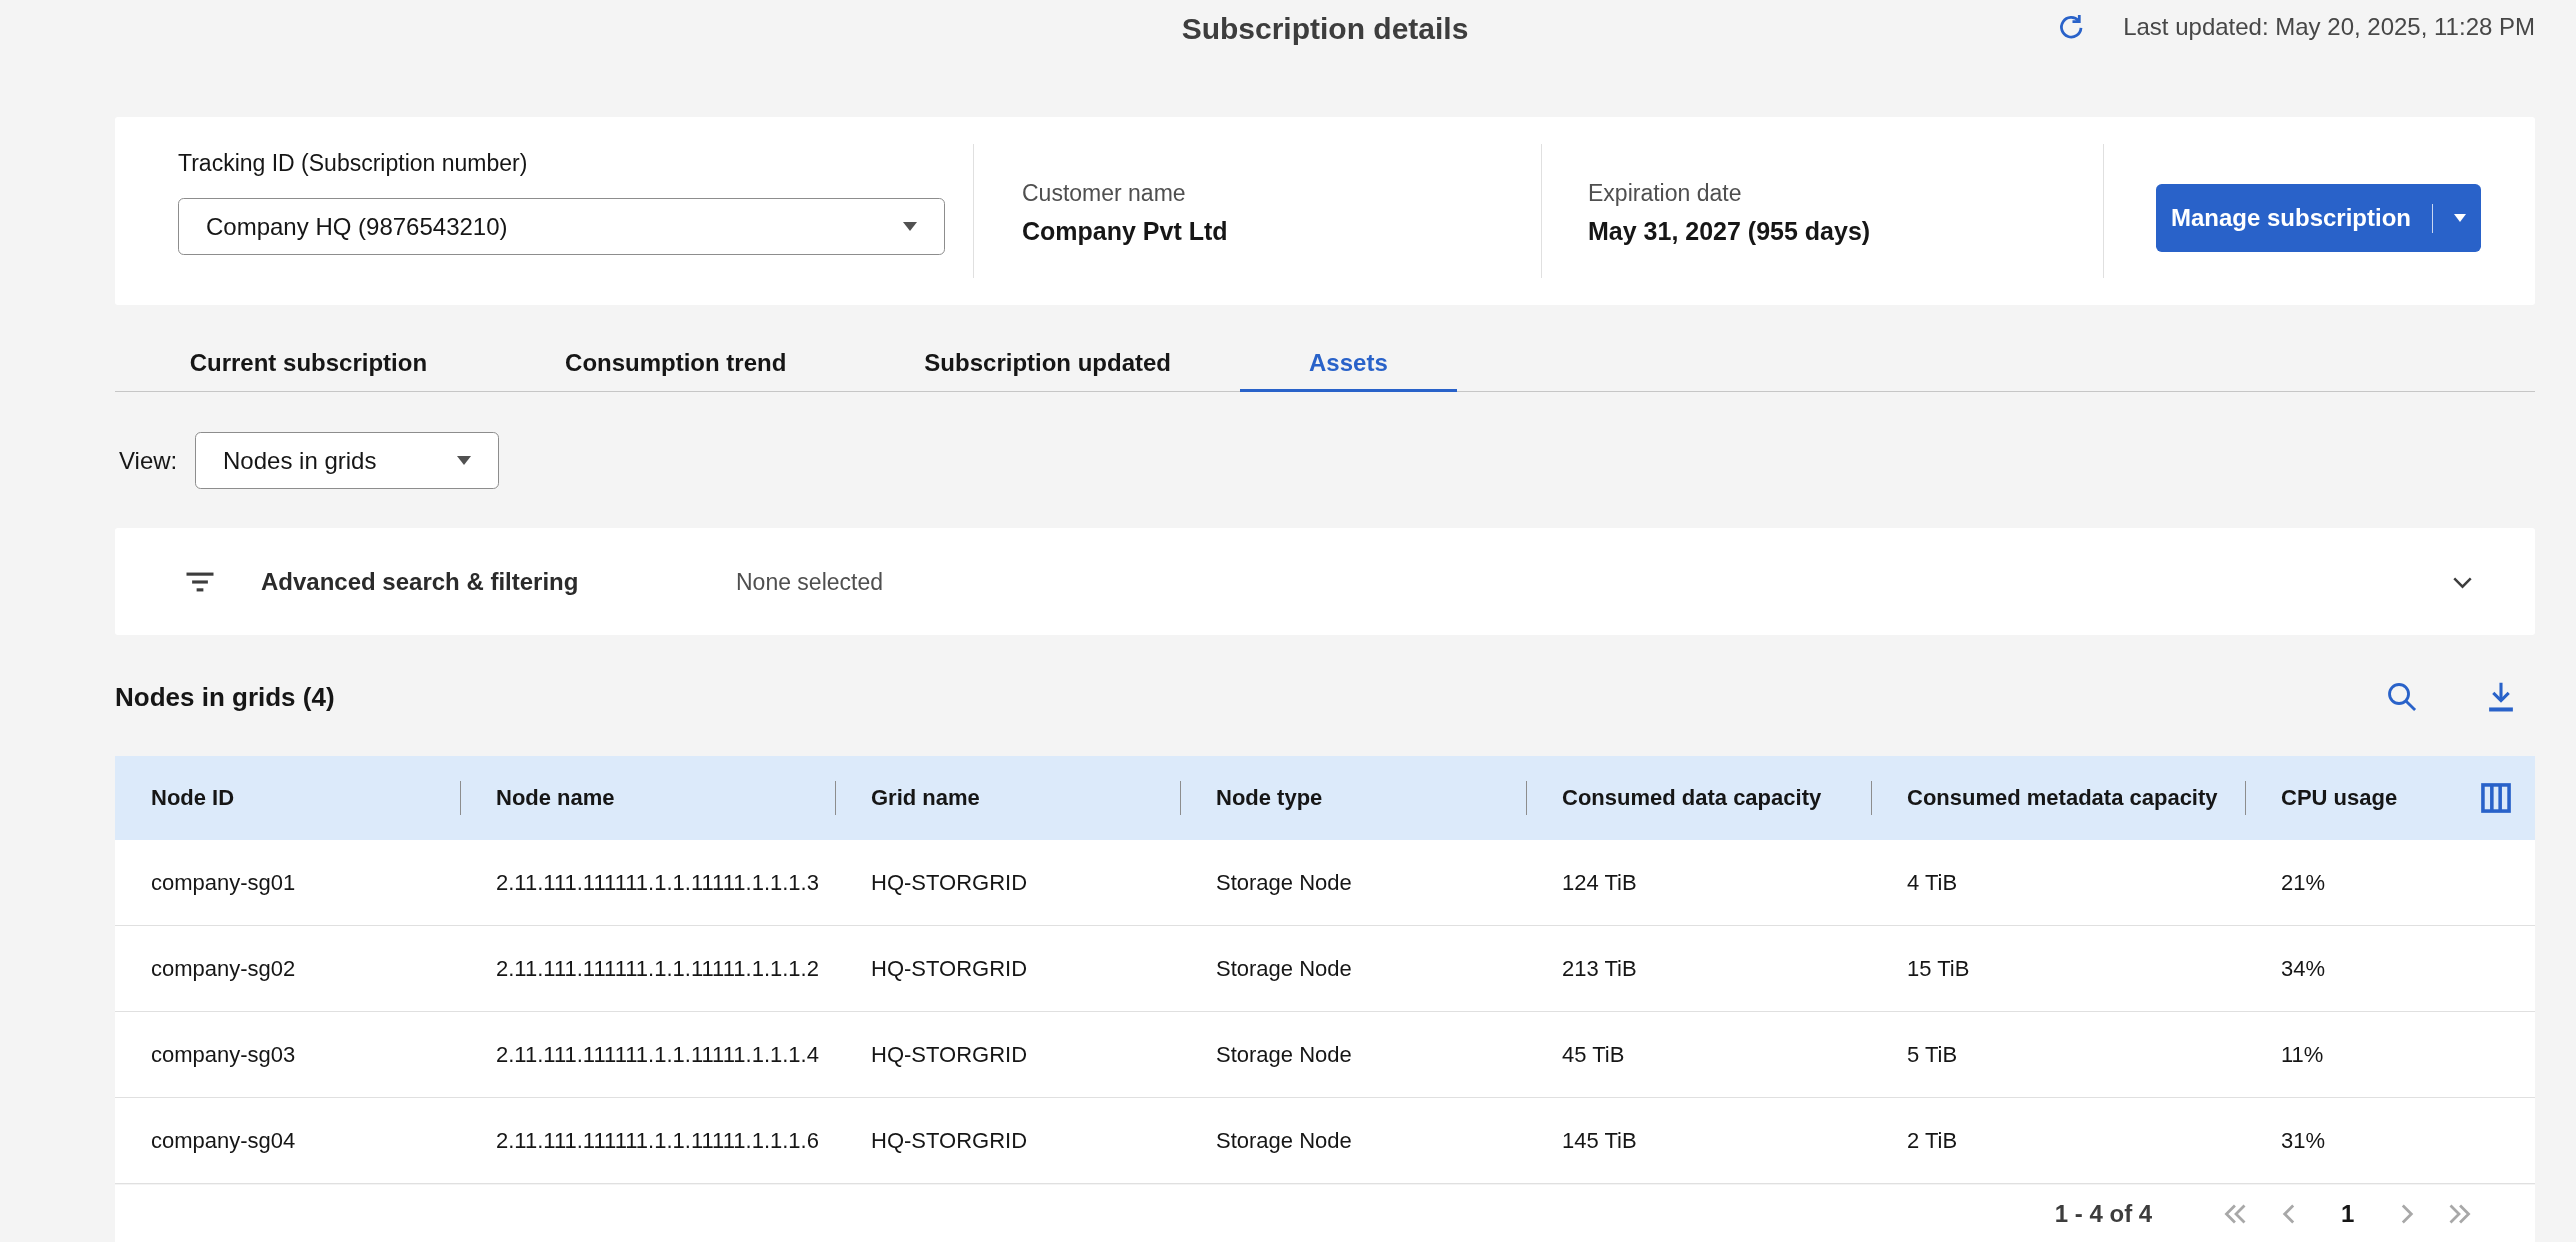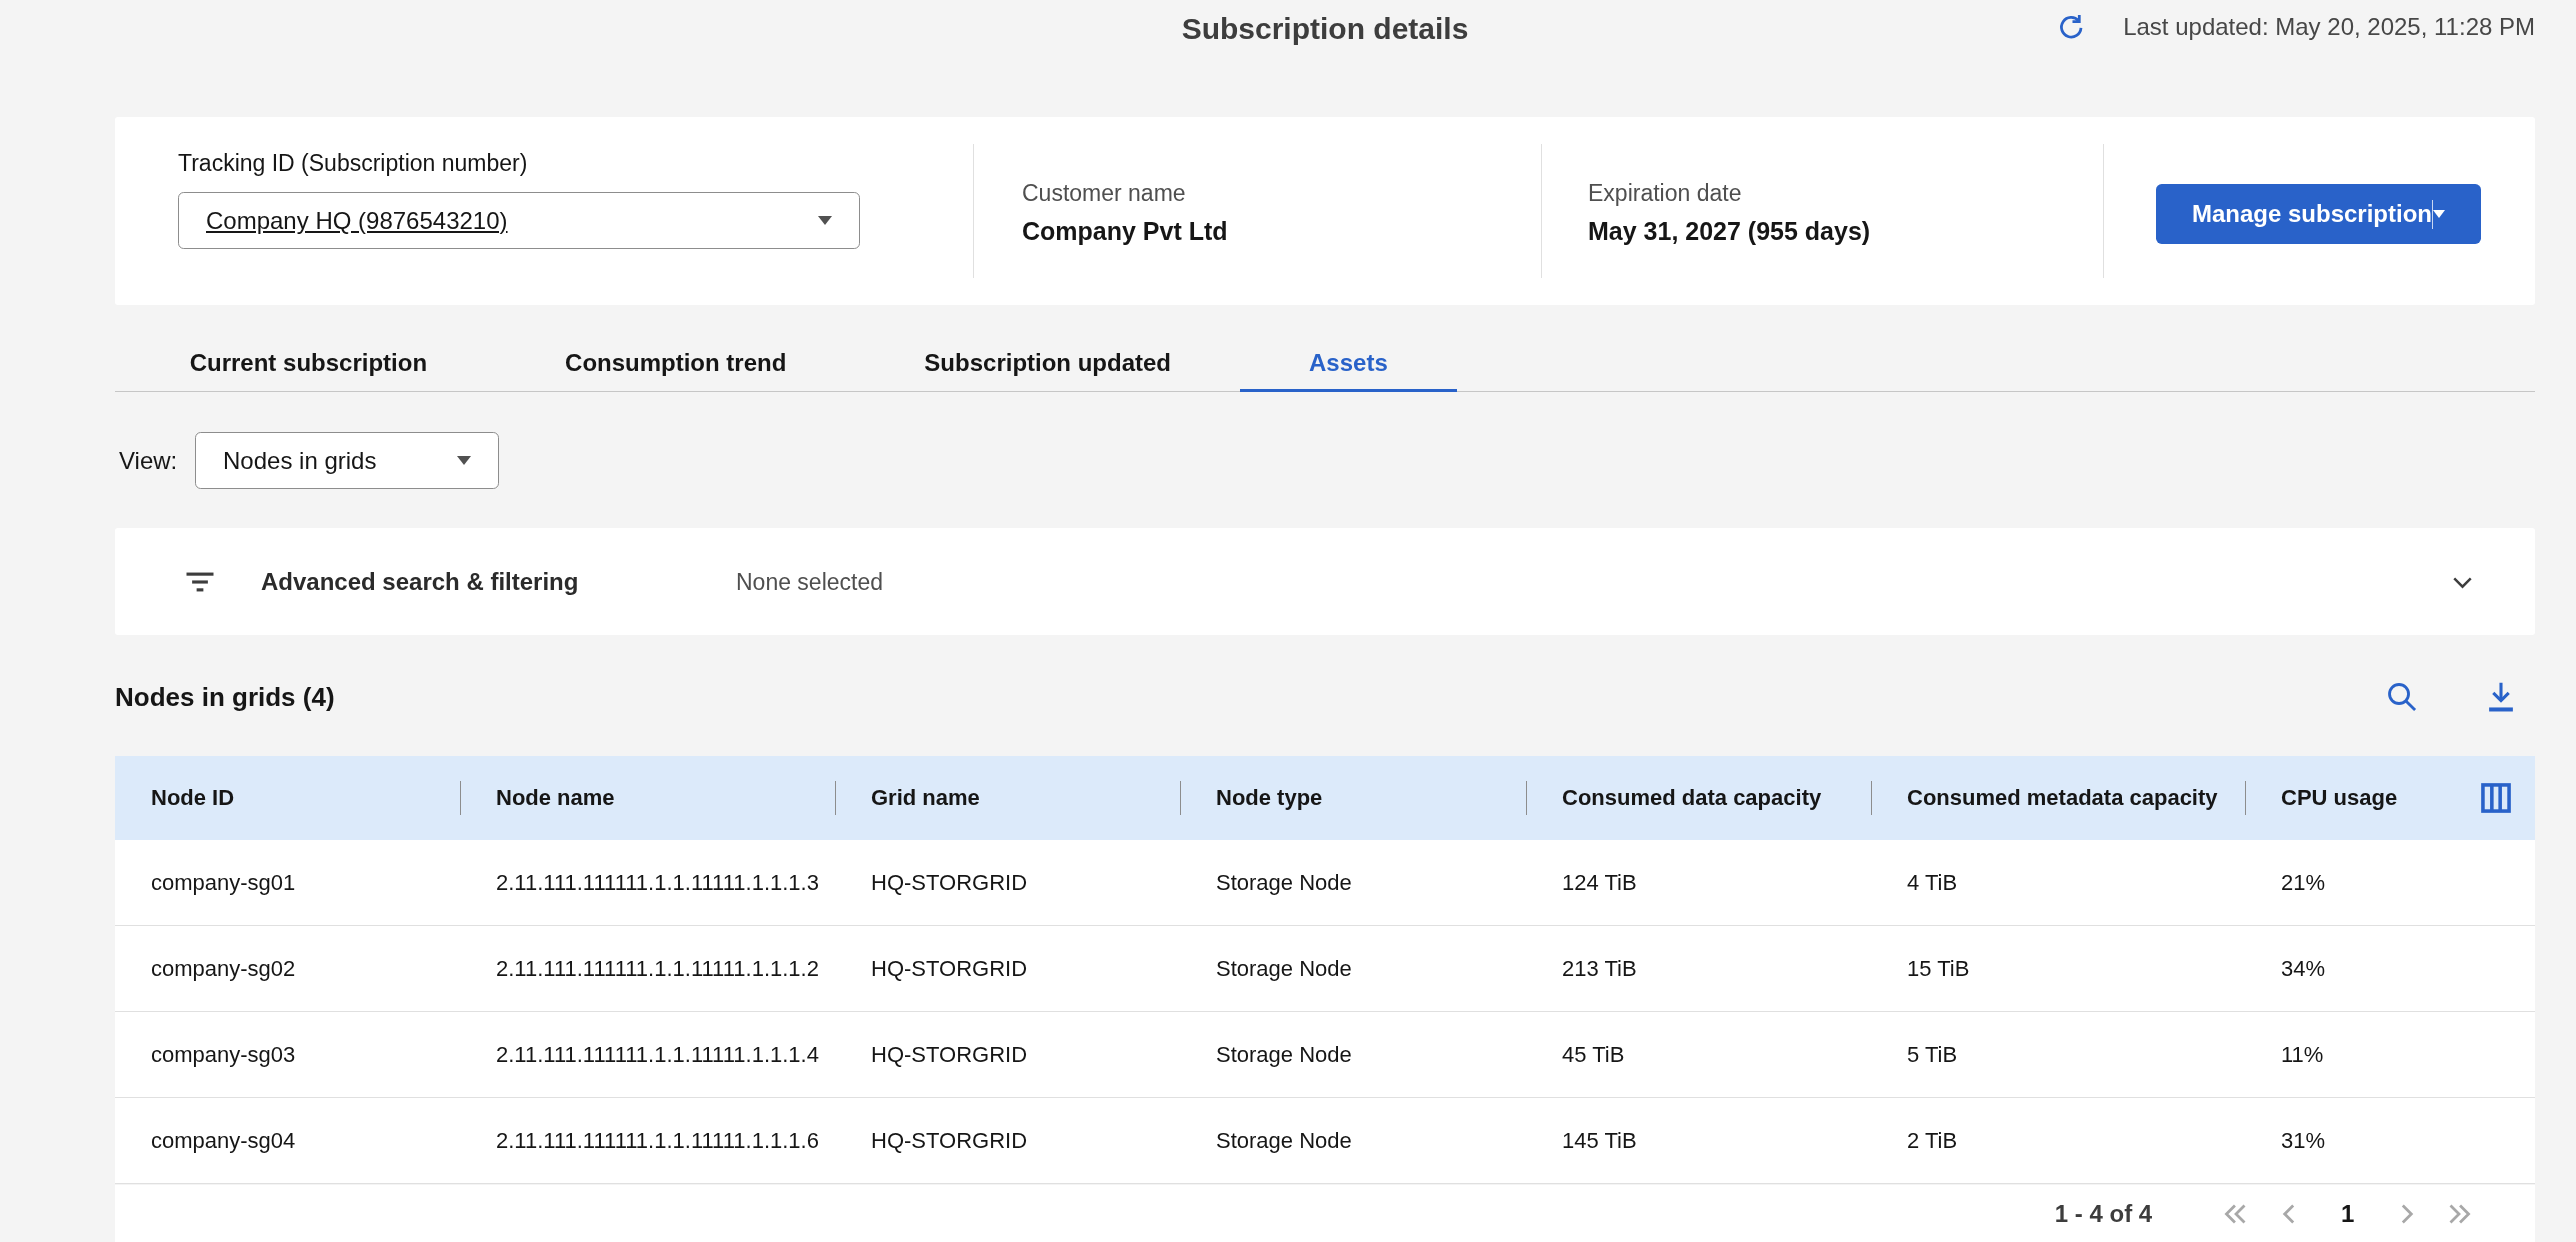--- a/index.html
+++ b/index.html
@@ -38,23 +38,23 @@
   }
   .caret-down {
     width:0; height:0;
     border-left:7.7px solid transparent; border-right:7.7px solid transparent;
     border-top:9.6px solid #515151;
   }
   .v-divider { position:absolute; top:27px; height:134px; width:1px; background:#e0e0e0; }
   .info-label { position:absolute; font-size:23px; color:#4f4f4f; }
   .info-value { position:absolute; font-size:25px; font-weight:700; color:#161616; }
   .manage-btn {
-    position:absolute; left:2041px; top:67px; width:325px; height:60px;
+    position:absolute; left:2041px; top:67px; width:325px; height:68px;
     background:#2962c9; border:none; border-radius:5.7px; cursor:pointer;
-    display:flex; align-items:center; justify-content:center; 
+    display:flex; align-items:center; justify-content:center; gap:21px;
     color:#ffffff; font-size:24px; font-weight:700;
     font-family:"Liberation Sans", sans-serif;
   }
   .manage-btn .btn-sep { width:1px; height:29px; background:rgba(255,255,255,.75); }
   .manage-btn .caret-down { border-top-color:#ffffff; border-left-width:6.7px; border-right-width:6.7px; border-top-width:8.6px; }
 
   
   .tabs {
     position:absolute; left:115px; top:337px; width:2420px; height:55px;
     display:flex; padding-left:5.7px;
@@ -132,21 +132,21 @@
         <path d="M23.2 10.2 A 9.2 9.2 0 1 0 25.4 16.8" fill="none" stroke="#2962c9" stroke-width="2.6"></path>
         <path d="M23.8 4.8 L23.8 11 L17.4 11" fill="none" stroke="#2962c9" stroke-width="2.6"></path>
       </svg>
     </span>
     <span class="last-updated-text">Last updated: May 20, 2025, 11:28 PM</span>
   </div>
 </div>
 
 <section class="card sub-card">
   <div class="field-label" style="left:63px; top:33px;">Tracking ID (Subscription number)</div>
-  <div class="select-box" style="left:63px; top:75px; width:682px; height:57px;text-decoration:underline;">
+  <div class="select-box" style="left:63px; top:81px; width:767px; height:57px;">
     <span>Company HQ (9876543210)</span>
     <span class="caret-down"></span>
   </div>
 
   <div class="v-divider" style="left:858px;"></div>
 
   <div class="info-label" style="left:907px; top:63px;">Customer name</div>
   <div class="info-value" style="left:907px; top:100px;">Company Pvt Ltd</div>
 
   <div class="v-divider" style="left:1426px;"></div>

